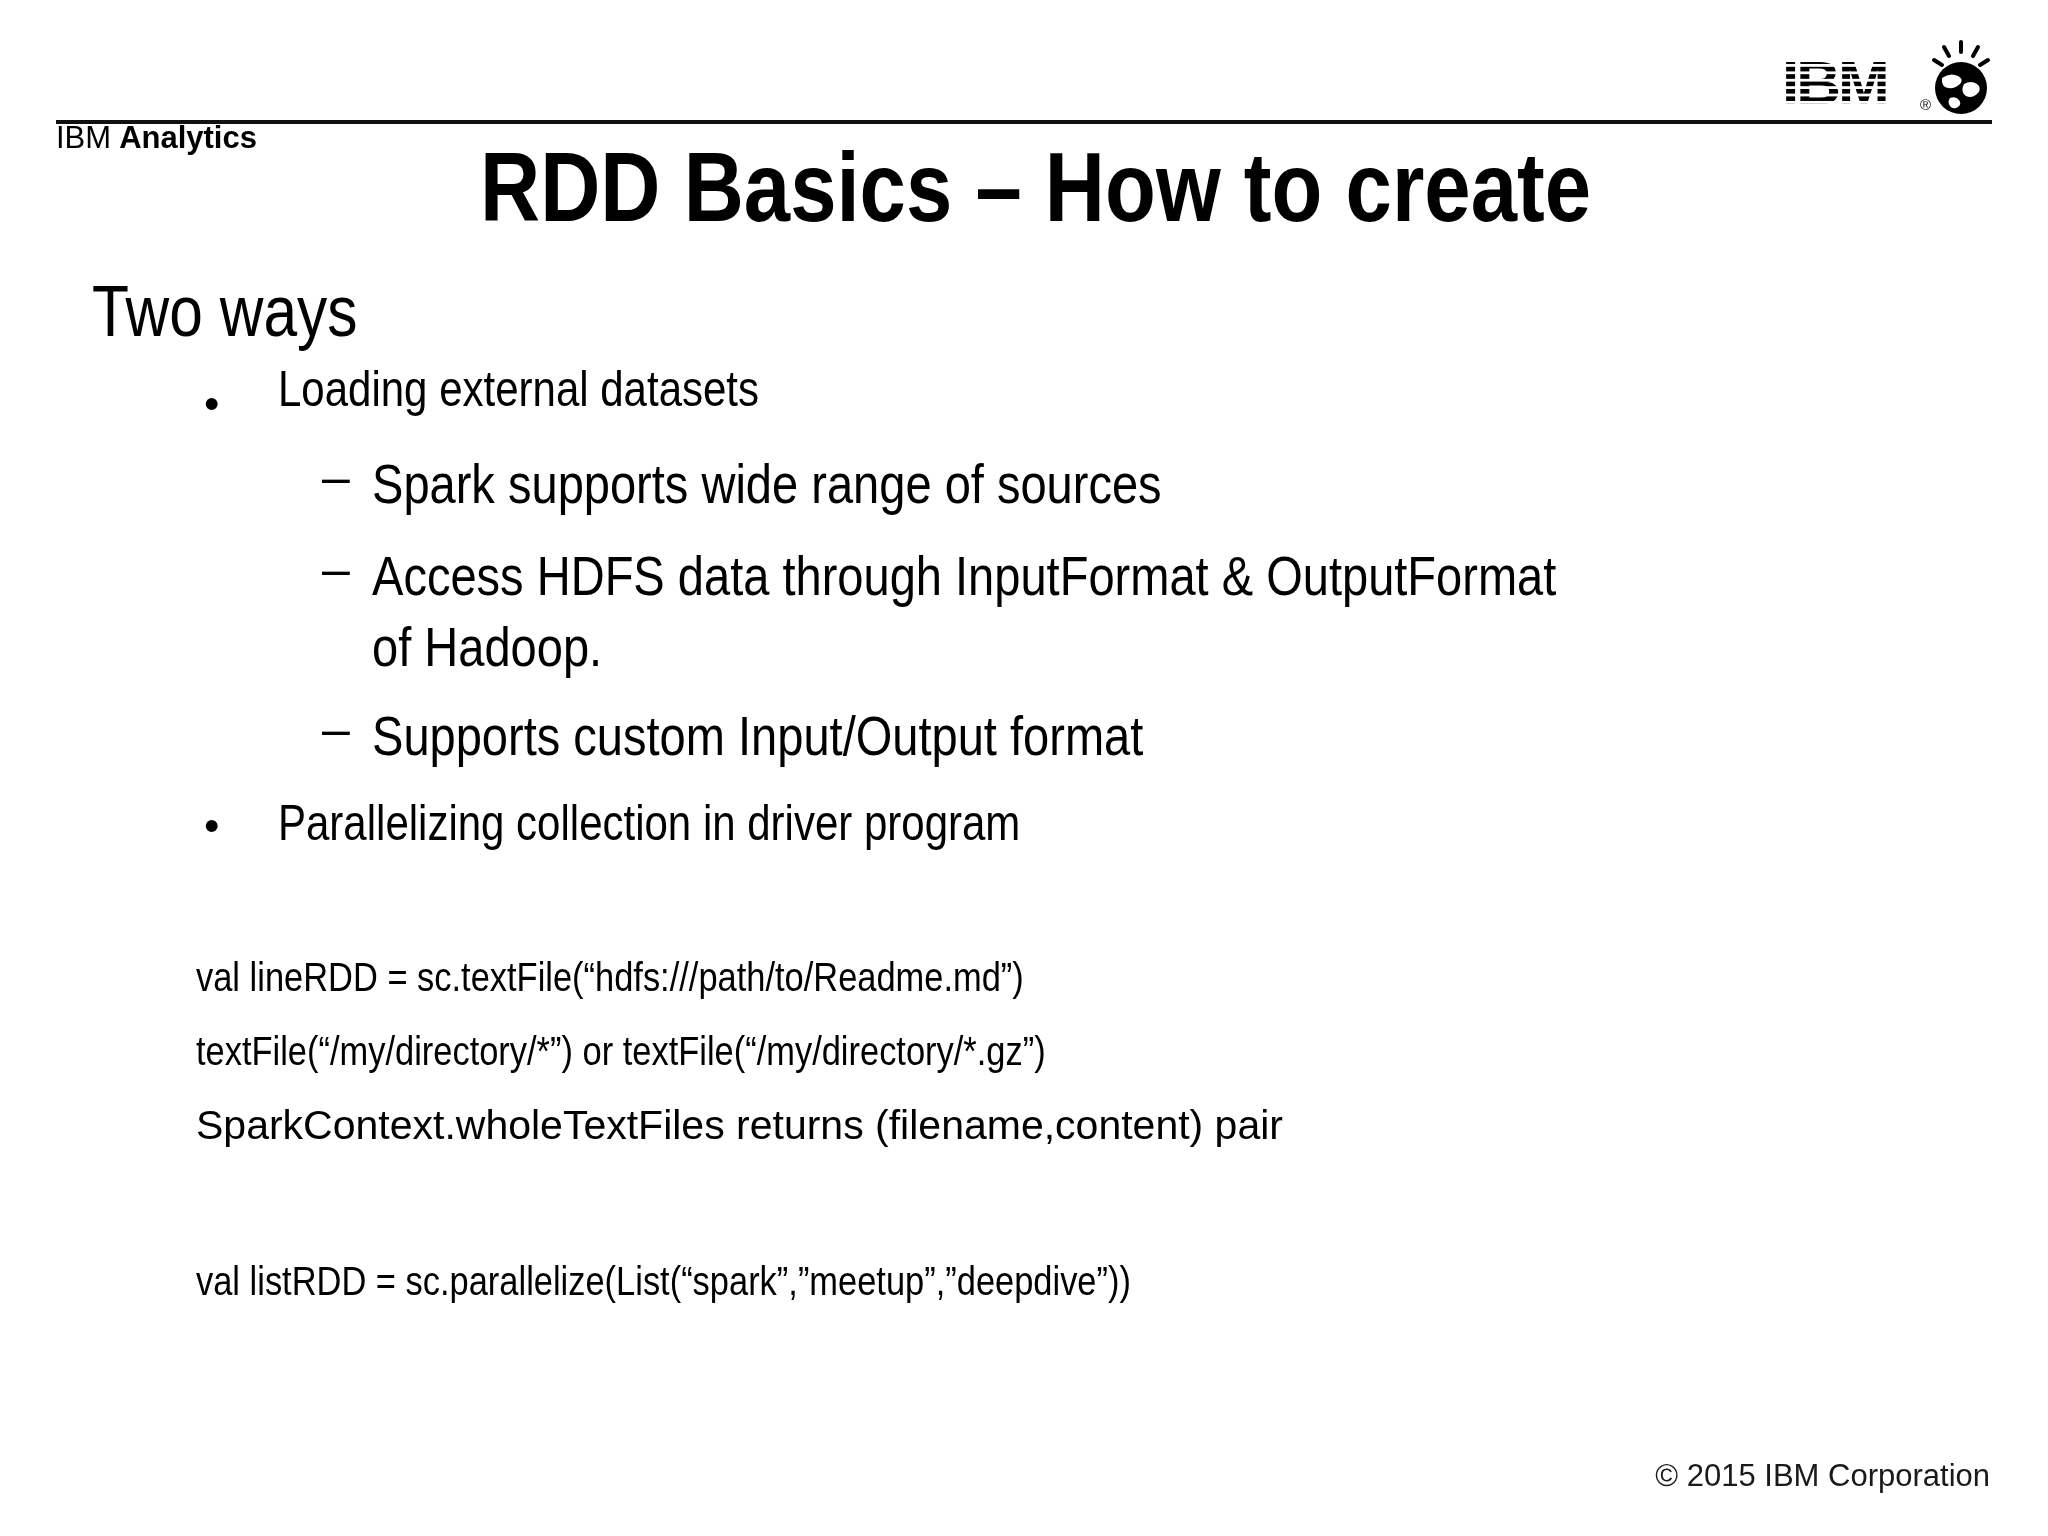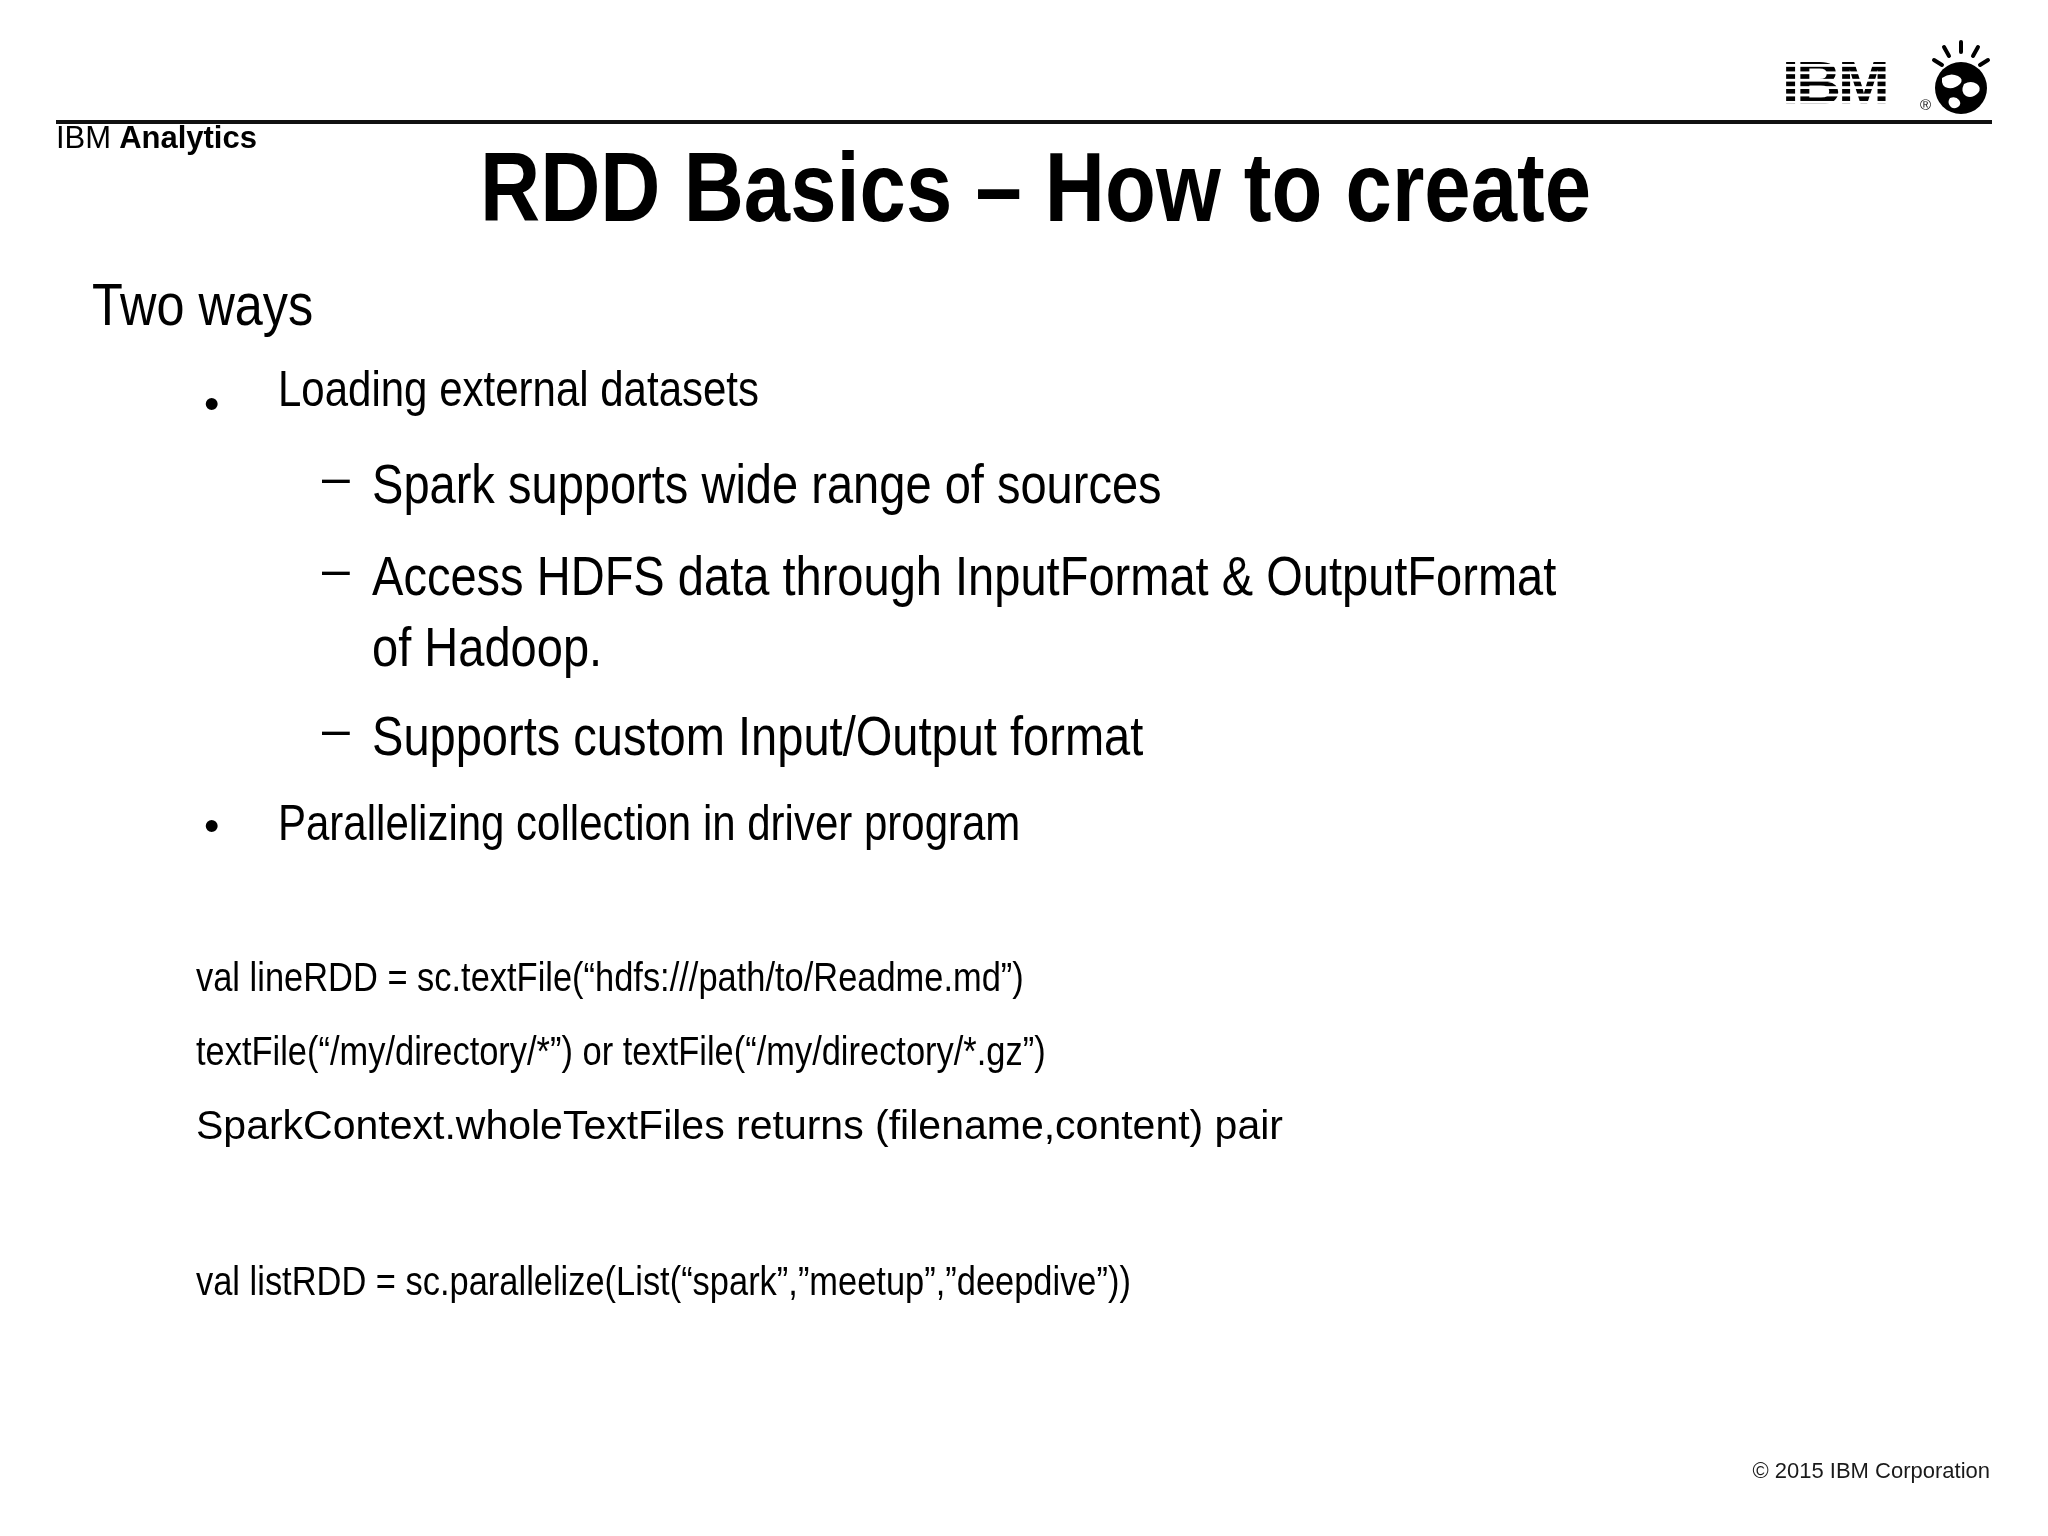--- a/index.html
+++ b/index.html
@@ -18,34 +18,34 @@
   .reg-mark{position:absolute;left:138px;top:56px;font-size:15px;color:#111;}
   .globe-svg{position:absolute;right:0;top:0;}
   
   .slide-title{
     position:absolute;left:0;right:0;top:136px;text-align:center;
     font-size:98px;font-weight:700;line-height:1.05;white-space:nowrap;margin-left:24px;
   }
   .slide-title .cond{display:inline-block;transform:scaleX(0.85);transform-origin:50% 0;}
   
   .cond-l{display:inline-block;transform:scaleX(0.84);transform-origin:0 0;white-space:nowrap;}
-  .intro{position:absolute;left:92px;top:272px;font-size:60px;line-height:1.1;}
+  .intro{position:absolute;left:92px;top:272px;font-size:72px;line-height:1.1;}
   .b-item{position:absolute;font-size:50px;line-height:1.1;}
   .b-dot{position:absolute;left:204px;font-size:44px;line-height:1;}
   .b-text{position:absolute;left:278px;}
   .s-item{position:absolute;font-size:56px;line-height:71px;}
   .s-dash{position:absolute;left:322px;font-size:50px;}
   .s-text{position:absolute;left:372px;}
   .s-text .wrapped{white-space:pre-line;}
   
   .code-line{position:absolute;left:196px;font-size:41px;line-height:1.15;white-space:nowrap;}
   .code-plain{transform:none;display:inline-block;white-space:nowrap;}
   
   .footer{
-    position:absolute;right:58px;top:1458px;font-size:22px;color:#1a1a1a;
+    position:absolute;right:58px;top:1458px;font-size:31px;color:#1a1a1a;
     font-weight:400;white-space:nowrap;
   }
 </style>
 </head>
 <body>
 
 <div class="brand">
   <span class="light">IBM</span><span class="bold">Analytics</span>
 </div>
 

